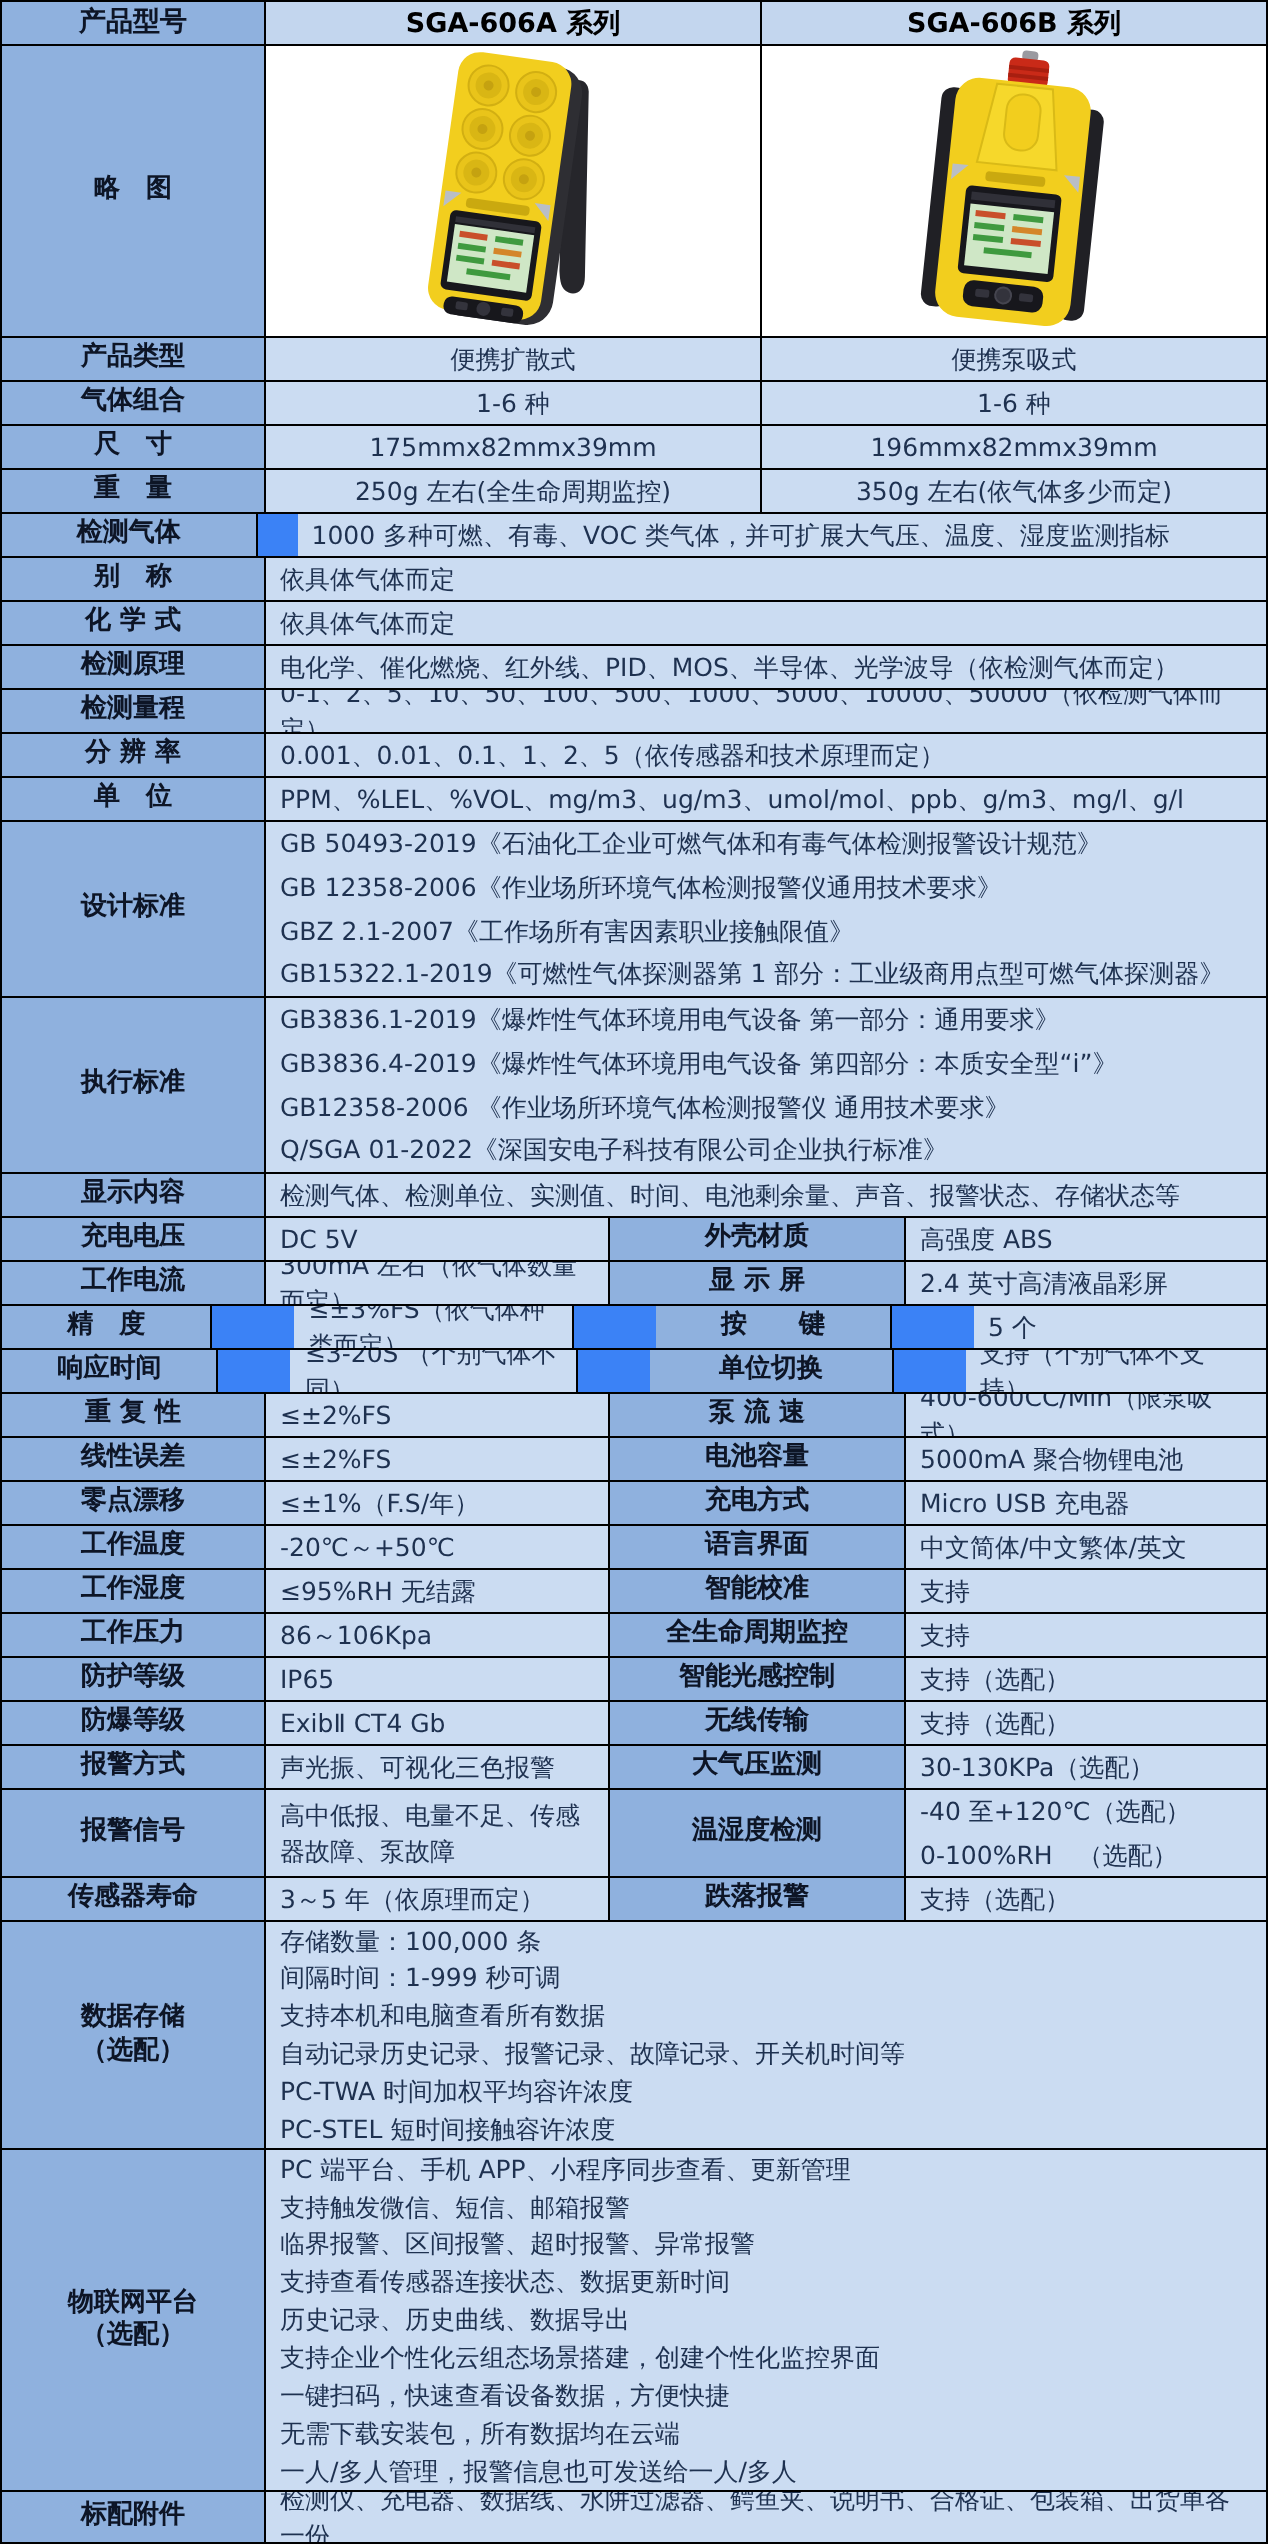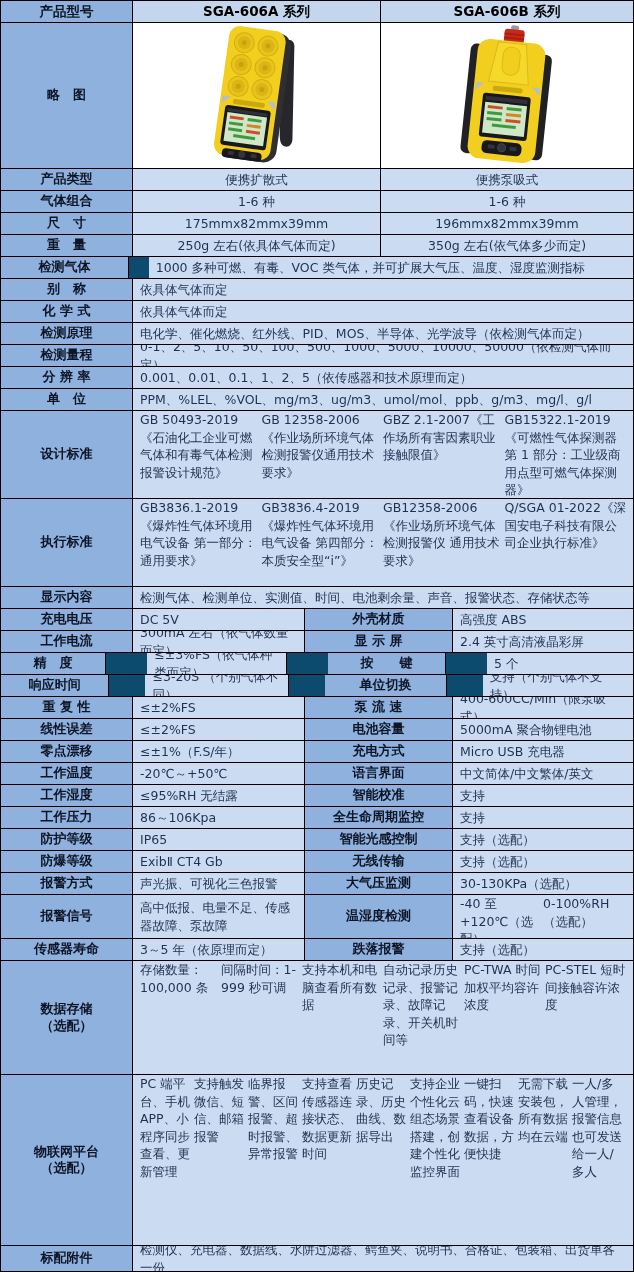--- a/index.html
+++ b/index.html
@@ -2,21 +2,21 @@
 <html><head>
 <meta charset="utf-8">
 <style>
   * { margin:0; padding:0; box-sizing:border-box; }
   html,body { background:#fff; }
   body {
     width:634px;
     font-family:"DejaVu Sans","Liberation Sans",sans-serif;
     color:#1e3150;
   }
-  .spec-table { width:634px; border:1px solid #000; background:#0c4a6e; }
+  .spec-table { width:634px; border:1px solid #000; background:#3b82f6; }
   .row { display:flex; border-bottom:1px solid #000; width:632px; }
   .row:last-child { border-bottom:none; }
   .cell {
     border-right:1px solid #000;
     display:flex; align-items:center;
     overflow:hidden;
   }
   .row > .cell:last-child { border-right:none; }
   .label {
     background:#8fb1de;
@@ -28,21 +28,21 @@
     flex-direction:column;
     line-height:1.25;
   }
   .value {
     background:#cbdcf2;
     font-size:12.5px;
     padding:0 7px;
     line-height:1.4;
   }
   .value.center { justify-content:center; padding:0 2px; text-align:left; }
-  .value.lines { flex-direction:row; align-items:flex-start; justify-content:space-around; }
+  .value.lines { flex-direction:column; align-items:flex-start; justify-content:space-around; }
   .value.lines > div { width:100%; }
   .w1 { width:132px; }
   .w2a { width:248px; }
   .w2b { width:252px; }
   .wfull { width:500px; }
   .wv1 { width:172px; }
   .wl2 { width:148px; }
   .wv2 { width:180px; }
   .header-row { height:22px; }
   .header-cell {
@@ -164,21 +164,21 @@
         <div class="cell value w2a center">1-6 种</div>
         <div class="cell value w2b center">1-6 种</div>
       </div>
       <div class="row" style="height: 22px;">
         <div class="cell label w1">尺　寸</div>
         <div class="cell value w2a center">175mmx82mmx39mm</div>
         <div class="cell value w2b center">196mmx82mmx39mm</div>
       </div>
       <div class="row" style="height: 22px;">
         <div class="cell label w1">重　量</div>
-        <div class="cell value w2a center">250g 左右(依具体气体而定)</div>
+        <div class="cell value w2a center">250g 左右(全生命周期监控)</div>
         <div class="cell value w2b center">350g 左右(依气体多少而定)</div>
       </div>
       <div class="row" style="height: 22px; gap: 20px;">
         <div class="cell label w1">检测气体</div>
         <div class="cell value wfull">1000 多种可燃、有毒、VOC 类气体，并可扩展大气压、温度、湿度监测指标</div>
       </div>
       <div class="row" style="height: 22px;">
         <div class="cell label w1">别　称</div>
         <div class="cell value wfull">依具体气体而定</div>
       </div>

